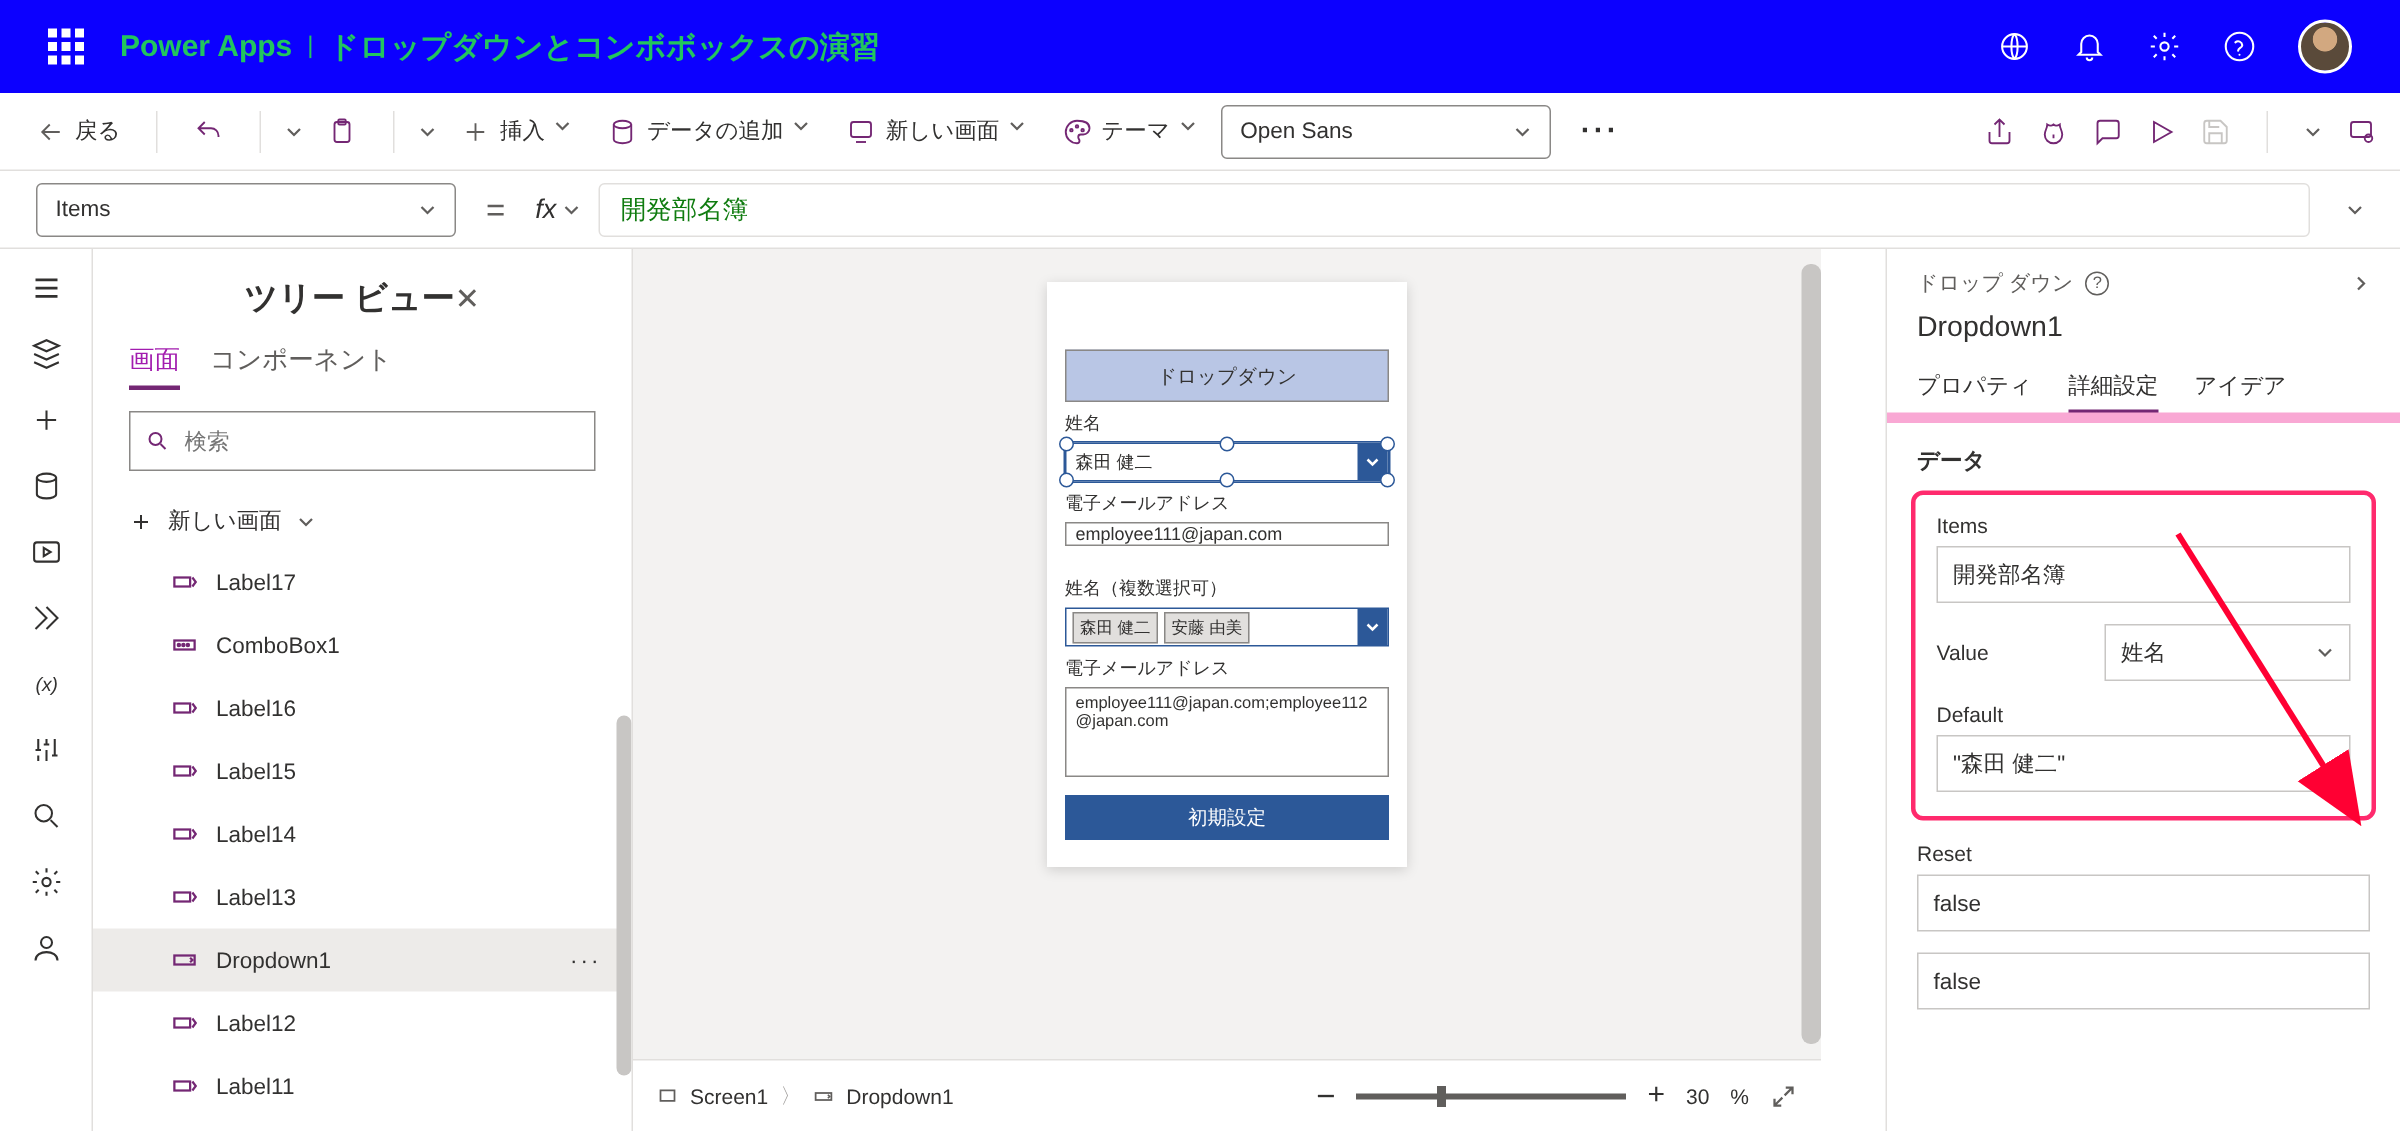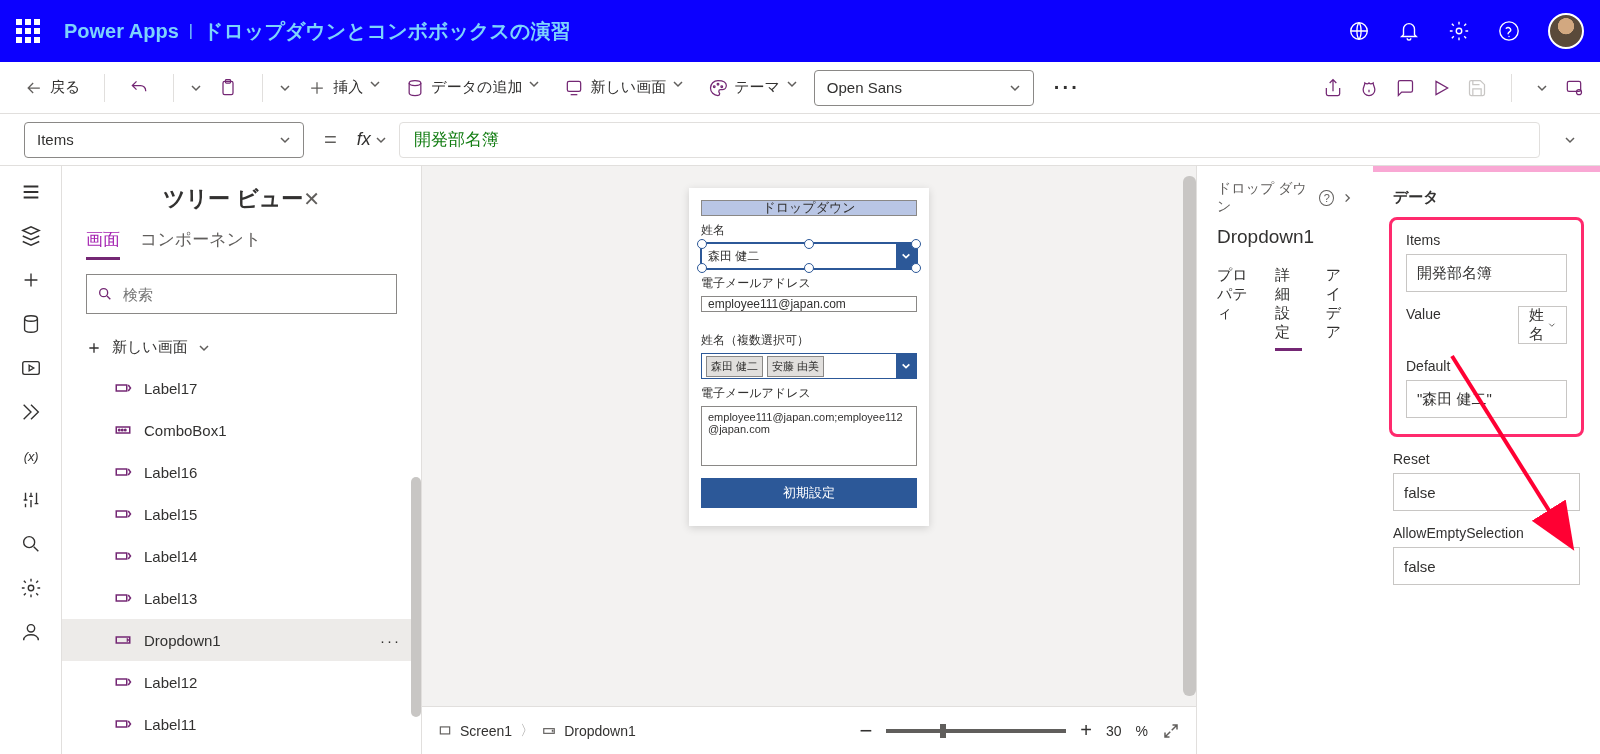--- a/index.html
+++ b/index.html
@@ -1,19 +1,19 @@
 <!DOCTYPE html>
 <html><head>
 <meta charset="utf-8">
 <style>
 * { margin: 0; padding: 0; box-sizing: border-box; font-family: "Segoe UI", Meiryo, sans-serif; }
 body { width: 1600px; height: 754px; overflow: hidden; background: #fff; color: #323130; }
 
 
-.header { height: 62px; background: #0c00ff; color: #7dd3fc; display: flex; align-items: center; padding: 0 16px; }
+.header { height: 62px; background: #0c00ff; color: #22c55e; display: flex; align-items: center; padding: 0 32px; }
 .waffle { width: 24px; height: 24px; display: grid; grid-template-columns: repeat(3,6px); grid-template-rows: repeat(3,6px); gap: 3px; margin-right: 24px; }
 .waffle span { background: #fff; }
 .app-title { font-size: 20px; font-weight: 600; }
 .app-sep { margin: 0 10px; font-weight: 400; }
 .app-sub { font-weight: 600; }
 .header-right { margin-left: auto; display: flex; align-items: center; gap: 28px; }
 .hdr-icon { width: 22px; height: 22px; fill: none; stroke: #fff; stroke-width: 1.5; }
 .avatar { width: 36px; height: 36px; border-radius: 50%; background: radial-gradient(circle at 50% 35%, #d2a880 30%, #5a4a3a 32%); border: 2px solid #fff; }
 
 
@@ -58,21 +58,21 @@
 .tree-scrollbar { position: absolute; right: 0; top: 110px; width: 10px; height: 240px; background: #c8c6c4; border-radius: 5px; }
 .tree-item { height: 42px; display: flex; align-items: center; padding-left: 52px; gap: 12px; font-size: 15px; cursor: pointer; }
 .tree-item.selected { background: #edebe9; }
 .tree-item .more { margin-left: auto; margin-right: 20px; letter-spacing: 2px; }
 .node-icon { width: 18px; height: 18px; }
 
 
 .canvas-wrap { flex: 1; background: #f3f2f1; position: relative; display: flex; flex-direction: column; }
 .canvas-scroll { position: absolute; right: 0; top: 10px; width: 13px; height: 520px; background: #c8c6c4; border-radius: 6px; }
 .canvas { margin: 22px auto 0; width: 240px; background: #fff; box-shadow: 0 2px 8px rgba(0,0,0,.15); padding: 12px 12px 18px; }
-.section-hdr { height: 16px; display: flex; align-items: center; justify-content: center; font-size: 13px; border: 1px solid #8a8886; margin-bottom: 6px; }
+.section-hdr { height: 35px; display: flex; align-items: center; justify-content: center; font-size: 13px; border: 1px solid #8a8886; margin-bottom: 6px; margin-top: 33px; }
 .section-hdr.dd { background: #b9c6e5; }
 .section-hdr.cb { background: #c5e0f5; }
 .fld-label { font-size: 12px; margin: 6px 0 4px; }
 .dd-ctrl { height: 26px; border: 1px solid #2c5898; display: flex; align-items: center; position: relative; }
 .dd-ctrl.selected { outline: 1px solid #2c5898; }
 .dd-ctrl .val { flex: 1; padding: 0 6px; font-size: 12px; }
 .dd-ctrl .arrow { width: 20px; height: 100%; background: #2c5898; display: flex; align-items: center; justify-content: center; }
 .dd-ctrl .arrow svg { stroke: #fff; width: 10px; height: 10px; }
 .handle { position: absolute; width: 10px; height: 10px; background: #fff; border: 1px solid #2c5898; border-radius: 50%; }
 .h-tl { top: -5px; left: -5px; } .h-tr { top: -5px; right: -5px; } .h-bl { bottom: -5px; left: -5px; } .h-br { bottom: -5px; right: -5px; }
@@ -85,35 +85,35 @@
 .primary-btn { margin-top: 12px; height: 30px; background: #2c5898; color: #fff; display: flex; align-items: center; justify-content: center; font-size: 13px; }
 
 .canvas-footer { height: 48px; border-top: 1px solid #e1dfdd; background: #fff; display: flex; align-items: center; padding: 0 16px; gap: 14px; margin-top: auto; }
 .bc { display: flex; align-items: center; gap: 8px; font-size: 14px; }
 .bc-sep { color: #a19f9d; }
 .zoom { margin-left: auto; display: flex; align-items: center; gap: 14px; font-size: 14px; }
 .slider { width: 180px; height: 4px; background: #605e5c; position: relative; }
 .slider .thumb { position: absolute; left: 30%; top: -5px; width: 6px; height: 14px; background: #605e5c; }
 
 
-.right-panel { width: 404px; border-left: 1px solid #e1dfdd; display: flex; flex-direction: row; overflow: hidden; }
+.right-panel { width: 343px; border-left: 1px solid #e1dfdd; display: flex; flex-direction: column; overflow: hidden; margin-left: 43px; }
 .rp-header { padding: 14px 20px 0; }
 .rp-type { font-size: 14px; color: #605e5c; display: flex; align-items: center; gap: 8px; }
 .rp-type .info { width: 16px; height: 16px; border: 1px solid #605e5c; border-radius: 50%; display: flex; align-items: center; justify-content: center; font-size: 11px; }
 .rp-chev { margin-left: auto; }
 .rp-name { font-size: 19px; margin: 10px 0 12px; }
 .rp-tabs { display: flex; gap: 24px; font-size: 15px; }
 .rp-tab { padding: 6px 0; cursor: pointer; color: #323130; }
 .rp-tab.active { border-bottom: 3px solid #742774; font-weight: 400; }
 .rp-body { padding: 16px 20px; border-top: 7px solid #f9a8d4; margin-top: -1px; }
 .rp-section { font-size: 15px; font-weight: 600; margin-bottom: 10px; }
 .highlight-box { border: 3px solid #ff2a6d; border-radius: 8px; padding: 12px 14px 16px; margin: 0 -4px 14px; }
 .prop-label { font-size: 14px; color: #323130; margin-bottom: 6px; }
 .prop-input { width: 100%; height: 38px; border: 1px solid #c8c6c4; padding: 0 10px; font-size: 15px; font-family: Consolas, monospace; margin-bottom: 14px; display: flex; align-items: center; }
-.prop-row { display: flex; gap: 12px; margin-bottom: 14px; }
+.prop-row { display: flex; align-items: center; gap: 12px; margin-bottom: 14px; }
 .prop-row .prop-label { margin: 0; width: 100px; }
 .prop-select { flex: 1; height: 38px; border: 1px solid #c8c6c4; padding: 0 10px; display: flex; align-items: center; justify-content: space-between; font-size: 15px; }
 
 
 .arrow-annot { position: absolute; pointer-events: none; }
 
 svg.chev { fill: none; stroke: #605e5c; stroke-width: 1.5; }
 </style>
 </head>
 <body>
@@ -547,19 +547,18 @@
         </div>
         <div class="prop-label">Default</div>
         <div class="prop-input" style="margin-bottom:0">
             <span>"森田 健二"</span>
           </div>
       </div>
       <div class="prop-label">Reset</div>
       <div class="prop-input">
           <span>false</span>
         </div>
-      <div class="prop-label">AllowEmptySelection</div>
       <div class="prop-input">
           <span>false</span>
         </div>
     </div>
   </div>
 </div>
 
 </body></html>

